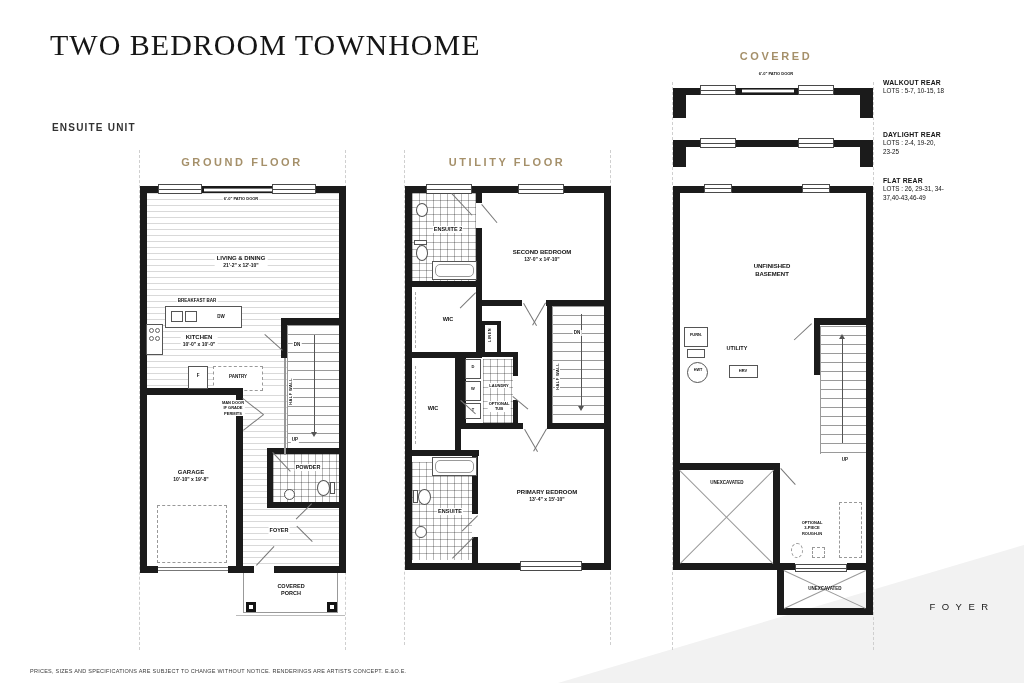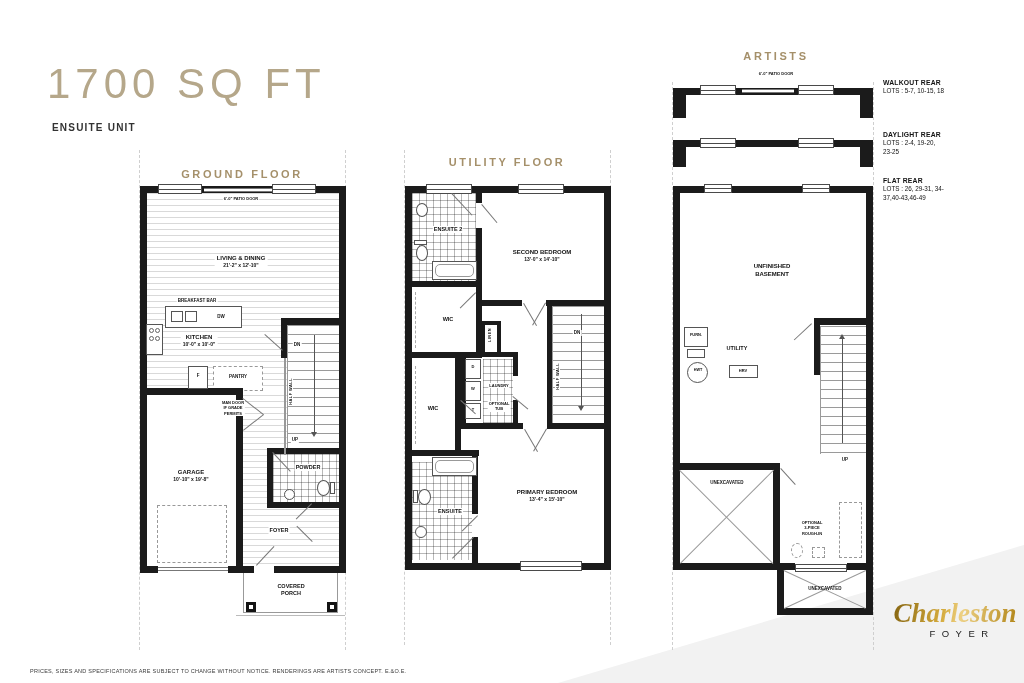--- a/index.html
+++ b/index.html
@@ -51,26 +51,26 @@
 .logo .script{font-family:"Liberation Serif",serif;font-style:italic;font-weight:700;font-size:27px;background:linear-gradient(100deg,#8a6914 5%,#d4aa3c 40%,#edd083 55%,#b58a1f 95%);-webkit-background-clip:text;background-clip:text;color:transparent;display:block;line-height:1;}
 .logo .sub{font-size:9.5px;font-weight:400;letter-spacing:6.5px;color:#1a1a1a;display:block;margin-top:1px;padding-left:14px;}
 </style>
 </head>
 <body>
 
 <div class="page">
 
   <div class="band"></div>
 
-  <div class="sqft">1700 SQ FT</div>
+  <div class="title">TWO BEDROOM TOWNHOME</div>
   <div class="unit">ENSUITE UNIT</div>
 
   <div class="gd" style="left:139px;top:150px;height:500px"></div>
   <div class="gd" style="left:345px;top:150px;height:500px"></div>
-  <div class="fh" style="left:242px;top:168px">GROUND FLOOR</div>
+  <div class="fh" style="left:242px;top:156px">GROUND FLOOR</div>
 
   <div class="hh" style="left:147px;top:193px;width:192px;height:195px"></div>
   <div class="hh" style="left:243px;top:395px;width:96px;height:171px"></div>
 
   <div class="w" style="left:140px;top:186px;width:206px;height:7px"></div>
   <div class="w" style="left:140px;top:186px;width:7px;height:387px"></div>
   <div class="w" style="left:339px;top:186px;width:7px;height:387px"></div>
   <div class="w" style="left:140px;top:566px;width:18px;height:7px"></div>
   <div class="w" style="left:228px;top:566px;width:26px;height:7px"></div>
   <div class="w" style="left:274px;top:566px;width:72px;height:7px"></div>
@@ -236,21 +236,21 @@
   <div class="ln" style="left:478px;top:516px;width:22px;transform:rotate(135deg)"></div>
   <div class="ln" style="left:525px;top:429px;width:26px;transform:rotate(60deg)"></div>
   <div class="ln" style="left:547px;top:429px;width:26px;transform:rotate(120deg)"></div>
   <div class="room" style="left:547px;top:488px">
     <span class="rn">PRIMARY BEDROOM</span>
     <span class="rd">13'-4" x 15'-10"</span>
   </div>
 
   <div class="gd" style="left:672px;top:82px;height:568px"></div>
   <div class="gd" style="left:873px;top:82px;height:568px"></div>
-  <div class="fh" style="left:776px;top:50px">ARTISTS</div>
+  <div class="fh" style="left:776px;top:50px">COVERED</div>
   <div class="lbl xs" style="left:776px;top:71px">6'-0" PATIO DOOR</div>
 
   <div class="w" style="left:673px;top:88px;width:200px;height:7px"></div>
   <div class="w" style="left:673px;top:88px;width:13px;height:30px"></div>
   <div class="w" style="left:860px;top:88px;width:13px;height:30px"></div>
   <div class="win" style="left:700px;top:85px;width:36px;height:10px"></div>
   <div class="win" style="left:798px;top:85px;width:36px;height:10px"></div>
   <div class="open" style="left:742px;top:89px;width:52px"></div>
   <div class="w" style="left:673px;top:140px;width:200px;height:7px"></div>
   <div class="w" style="left:673px;top:140px;width:13px;height:27px"></div>
@@ -313,17 +313,16 @@
     <span class="nm" style="white-space:nowrap">DAYLIGHT REAR</span>
     <span class="lt">LOTS : 2-4, 19-20, 23-25</span>
   </div>
   <div class="leg" style="top:177px;width:64px">
     <span class="nm">FLAT REAR</span>
     <span class="lt">LOTS : 26, 29-31, 34-37,40-43,46-49</span>
   </div>
 
   <div class="disc">PRICES, SIZES AND SPECIFICATIONS ARE SUBJECT TO CHANGE WITHOUT NOTICE. RENDERINGS ARE ARTISTS CONCEPT. E.&amp;O.E.</div>
   <div class="logo">
-    <span class="script">Charleston</span>
     <span class="sub">FOYER</span>
   </div>
 
 </div>
 
 </body></html>

